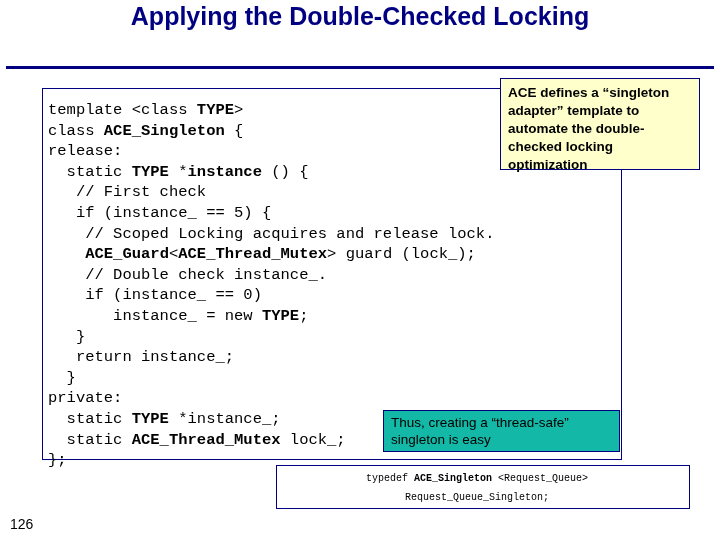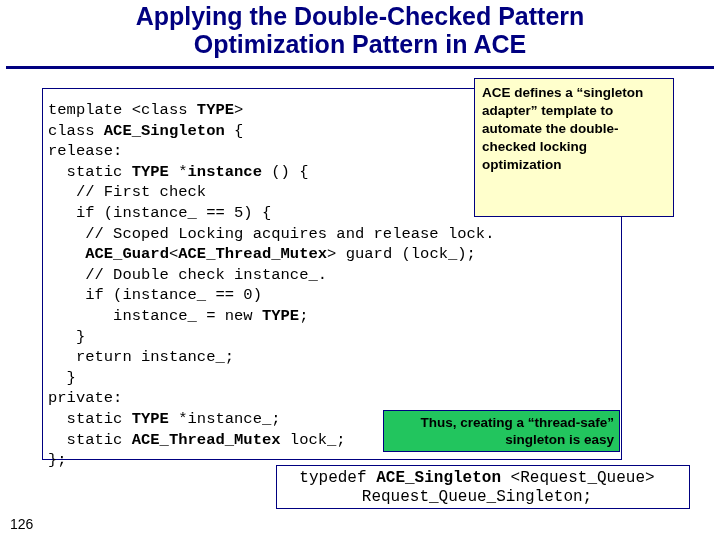--- a/index.html
+++ b/index.html
@@ -62,95 +62,93 @@
     letter-spacing: 0px;
   }
   #code-text b {
     font-weight: bold;
     font-family: Liberation Mono, monospace;
   }
 
   
   #callout-top {
     position: absolute;
-    left: 474px;
+    left: 500px;
     top: 78px;
     width: 200px;
-    height: 139px;
+    height: 92px;
     background: #ffffcc;
     border: 1px solid #000080;
     box-sizing: border-box;
     padding: 5px 6px 0 7px;
     font-family: "Liberation Sans", sans-serif;
     font-size: 13.5px;
     font-weight: bold;
     color: #000000;
     line-height: 18px;
   }
 
   
   #callout-mid {
     position: absolute;
     left: 383px;
     top: 410px;
     width: 237px;
     height: 42px;
-    background: #22c55e;
+    background: #14b8a6;
     border: 1px solid #000080;
     box-sizing: border-box;
     padding: 3px 5px 0 7px;
     font-family: "Liberation Sans", sans-serif;
     font-size: 13.5px;
-    font-weight: bold;
+    font-weight: normal;
     color: #000000;
     line-height: 17px;
-    text-align: right;
   }
 
   
   #typedef-box {
     position: absolute;
     left: 276px;
     top: 465px;
     width: 414px;
     height: 44px;
     background: #ffffff;
     border: 1px solid #000080;
     box-sizing: border-box;
   }
   #typedef-text {
     position: absolute;
     left: 276px;
     top: 469px;
     width: 402px;
     text-align: center;
     font-family: "Liberation Mono", "DejaVu Sans Mono", monospace;
-    font-size: 16px;
+    font-size: 10px;
     line-height: 19px;
     color: #000000;
     white-space: pre;
   }
   #typedef-text b { font-weight: bold; }
 
   
   #page-number {
     position: absolute;
     left: 10px;
     top: 516px;
     font-family: "Liberation Sans", sans-serif;
     font-size: 14px;
     color: #000000;
   }
 </style>
 </head>
 <body>
 
 <div id="slide-title">
-  <span>Applying the Double-Checked Pattern</span><br>
-  <span>Optimization Pattern in ACE</span>
+  <span>Applying the Double-Checked Locking</span><br>
 </div>
 
 <div id="title-rule"></div>
 
 <div id="code-box"></div>
 
 <div id="code-text"><span>template &lt;class <b>TYPE</b>&gt;</span>
 <span>class <b>ACE_Singleton</b> {</span>
 <span>release:</span>
 <span>  static <b>TYPE</b> *<b>instance</b> () {</span>

